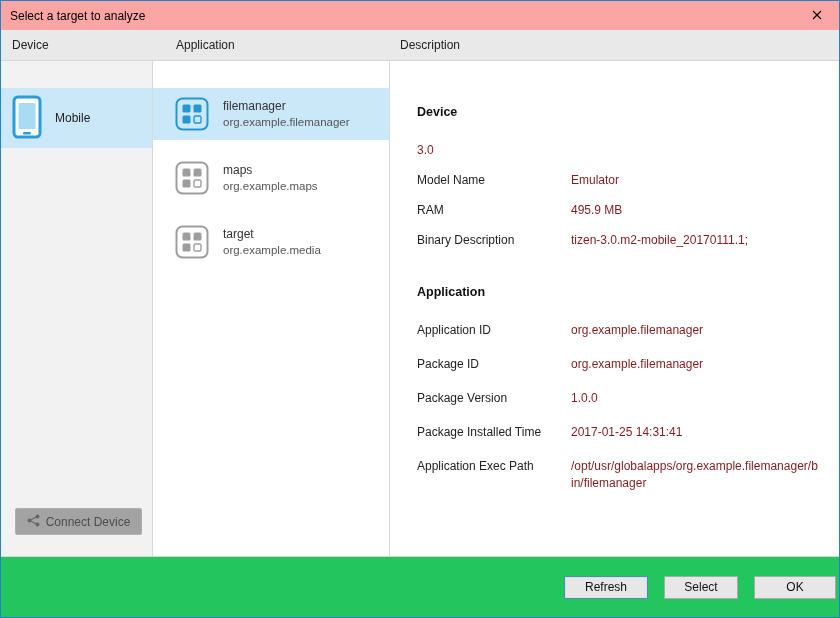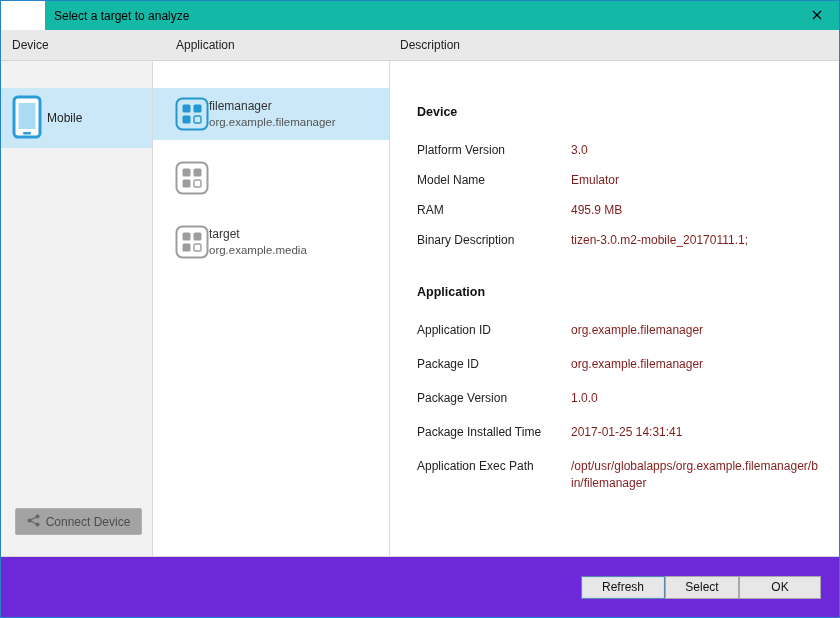--- a/index.html
+++ b/index.html
@@ -17,24 +17,23 @@
     height: 618px;
     border: 1px solid #2482c5;
     background: #ffffff;
     display: flex;
     flex-direction: column;
   }
   
   .titlebar {
     height: 29px;
     flex: 0 0 29px;
-    background: #14b8a6;
-    display: flex;
-    align-items: center;
-    margin-left: 44px;
+    background: #fca5a5;
+    display: flex;
+    align-items: center;
   }
   .titlebar .title {
     padding-left: 9px;
     font-size: 12px;
     color: #000;
   }
   .close-btn {
     margin-left: auto;
     width: 45px;
     height: 29px;
@@ -70,21 +69,21 @@
     flex: 0 0 152px;
     background: #f2f2f2;
     border-right: 1px solid #d9d9d9;
     position: relative;
   }
   .device-item {
     margin-top: 27px;
     height: 60px;
     display: flex;
     align-items: center;
-    gap: 5px;
+    gap: 13px;
     padding-left: 11px;
     cursor: pointer;
   }
   .device-item.selected { background: #cbe8f8; }
   .device-item .label { color: #222; }
   
   .connect-btn {
     position: absolute;
     left: 14px;
     bottom: 21px;
@@ -107,20 +106,21 @@
     width: 237px;
     flex: 0 0 237px;
     background: #ffffff;
     border-right: 1px solid #d9d9d9;
     padding-top: 27px;
   }
   .app-item {
     height: 52px;
     display: flex;
     align-items: center;
+    gap: 14px;
     padding-left: 22px;
     margin-bottom: 12px;
     cursor: pointer;
   }
   .app-item.selected { background: #cbe8f8; }
   .app-icon { color: #9d9d9d; display: inline-flex; }
   .app-item.selected .app-icon { color: #2496d2; }
   .app-text { display: flex; flex-direction: column; line-height: 16px; }
   .app-name { color: #333; }
   .app-package { color: #555; font-size: 11.5px; }
@@ -140,25 +140,26 @@
     line-height: 17px;
   }
   .section-application { margin-top: 36px; }
   .section-application .info-row { margin-bottom: 17px; }
   .info-label { color: #222; }
   .info-value { color: #7f1d1d; max-width: 262px; word-break: break-all; }
   
   .footer {
     flex: 0 0 61px;
     border-top: 1px solid #d6d6d6;
-    background: #6d28d9;
+    background: #22c55e;
     display: flex;
     align-items: center;
     justify-content: flex-end;
-    padding-right: 18px;
+    gap: 16px;
+    padding-right: 3px;
   }
   .btn {
     height: 23px;
     background: #e7e7e7;
     border: 1px solid #a9a9a9;
     font-family: "Liberation Sans", sans-serif;
     font-size: 12px;
     color: #111;
     cursor: pointer;
   }
@@ -235,20 +236,24 @@
         <div class="app-item">
           <span class="app-icon">
             <svg width="34" height="34" viewBox="0 0 34 34">
               <rect x="1.5" y="1.5" width="31" height="31" rx="6" fill="none" stroke="currentColor" stroke-width="2"></rect>
               <rect x="7.5" y="7.5" width="8" height="8" rx="1.5" fill="currentColor"></rect>
               <rect x="18.5" y="7.5" width="8" height="8" rx="1.5" fill="currentColor"></rect>
               <rect x="7.5" y="18.5" width="8" height="8" rx="1.5" fill="currentColor"></rect>
               <rect x="19" y="19" width="7" height="7" rx="1.5" fill="none" stroke="currentColor" stroke-width="1.4"></rect>
             </svg>
           </span>
+          <span class="app-text">
+            <span class="app-name">maps</span>
+            <span class="app-package">org.example.maps</span>
+          </span>
         </div>
 
         <div class="app-item">
           <span class="app-icon">
             <svg width="34" height="34" viewBox="0 0 34 34">
               <rect x="1.5" y="1.5" width="31" height="31" rx="6" fill="none" stroke="currentColor" stroke-width="2"></rect>
               <rect x="7.5" y="7.5" width="8" height="8" rx="1.5" fill="currentColor"></rect>
               <rect x="18.5" y="7.5" width="8" height="8" rx="1.5" fill="currentColor"></rect>
               <rect x="7.5" y="18.5" width="8" height="8" rx="1.5" fill="currentColor"></rect>
               <rect x="19" y="19" width="7" height="7" rx="1.5" fill="none" stroke="currentColor" stroke-width="1.4"></rect>
@@ -260,21 +265,20 @@
           </span>
         </div>
 
       </div>
 
     <div class="desc-panel">
       <div class="section section-device">
         <div class="section-title">Device</div>
         <div class="info-rows" id="device-rows">
         <div class="info-row">
-          <span class="info-label">Platform Version</span>
           <span class="info-value">3.0</span>
         </div>
 
         <div class="info-row">
           <span class="info-label">Model Name</span>
           <span class="info-value">Emulator</span>
         </div>
 
         <div class="info-row">
           <span class="info-label">RAM</span>

